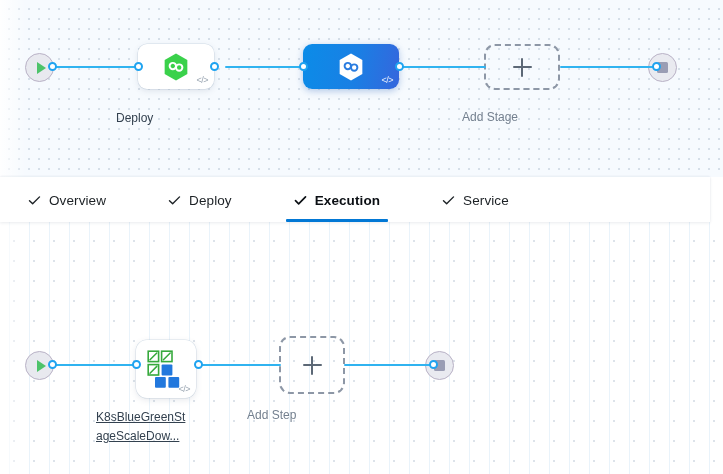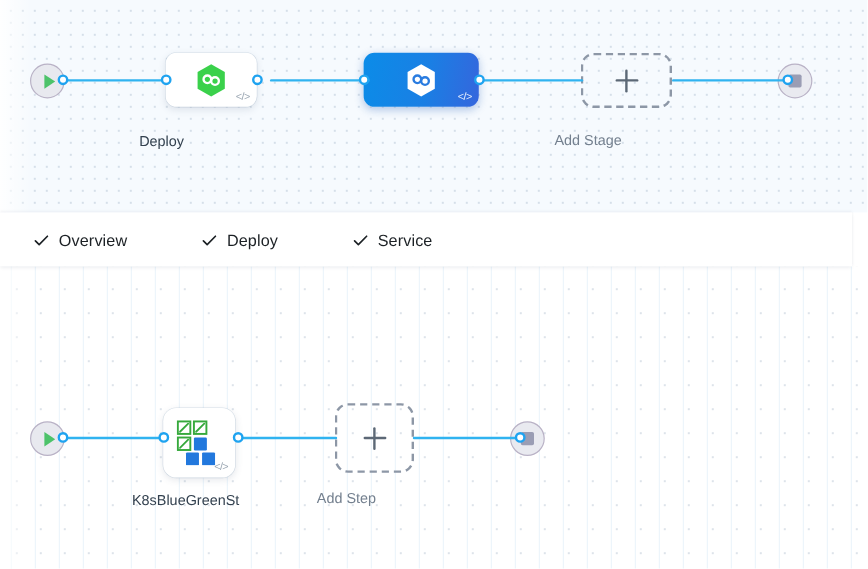--- a/index.html
+++ b/index.html
@@ -203,20 +203,29 @@
         <span class="check">
           <svg width="13" height="13" viewBox="0 0 14 14">
               <path d="M1.6 7.2 L5 10.6 L12.4 3.1" fill="none" stroke="#1c2125" stroke-width="1.5" stroke-linecap="round" stroke-linejoin="round"></path>
             </svg>
         </span>
         <span>Deploy</span>
         <span class="underline"></span>
       </div>
 
 
+      <div class="tab active">
+        <span class="check">
+          <svg width="13" height="13" viewBox="0 0 14 14">
+              <path d="M1.6 7.2 L5 10.6 L12.4 3.1" fill="none" stroke="#0b0f14" stroke-width="1.8" stroke-linecap="round" stroke-linejoin="round"></path>
+            </svg>
+        </span>
+        <span>Execution</span>
+        <span class="underline"></span>
+      </div>
 
       <div class="tab">
         <span class="check">
           <svg width="13" height="13" viewBox="0 0 14 14">
               <path d="M1.6 7.2 L5 10.6 L12.4 3.1" fill="none" stroke="#1c2125" stroke-width="1.5" stroke-linecap="round" stroke-linejoin="round"></path>
             </svg>
         </span>
         <span>Service</span>
         <span class="underline"></span>
       </div>
@@ -254,28 +263,29 @@
             <rect x="14.6" y="14.6" width="10.8" height="10.8" rx="1"></rect>
             <rect x="8.0" y="27.0" width="10.8" height="10.8" rx="1"></rect>
             <rect x="21.4" y="27.0" width="10.8" height="10.8" rx="1"></rect>
           </g>
         </svg>
       </div>
       <span class="codeglyph">&lt;/&gt;</span>
     </div>
     <div class="port" style="left:132px;top:138px;"></div>
     <div class="port" style="left:194px;top:138px;"></div>
-    <div class="nodelabel wrap" style="left:110px;top:186px;width:140px;">
+    <div class="nodelabel wrap" style="left:96px;top:186px;width:140px;text-decoration:underline;">
       <span>K8sBlueGreenSt</span><br>
+      <span>ageScaleDow...</span>
     </div>
 
     <div class="dashed" style="left:279px;top:114px;width:66px;height:58px;">
       <span class="plus"></span>
     </div>
-    <div class="nodelabel muted" style="left:264px;top:184px;width:120px;">Add Step</div>
+    <div class="nodelabel muted" style="left:247px;top:184px;width:120px;">Add Step</div>
 
     <div class="port" style="left:429px;top:138px;"></div>
     <div class="endcap" style="left:425px;top:129px;">
       <div class="stopsq"></div>
     </div>
 
     <div class="edge-shade"></div>
   </div>
 
 </div>

